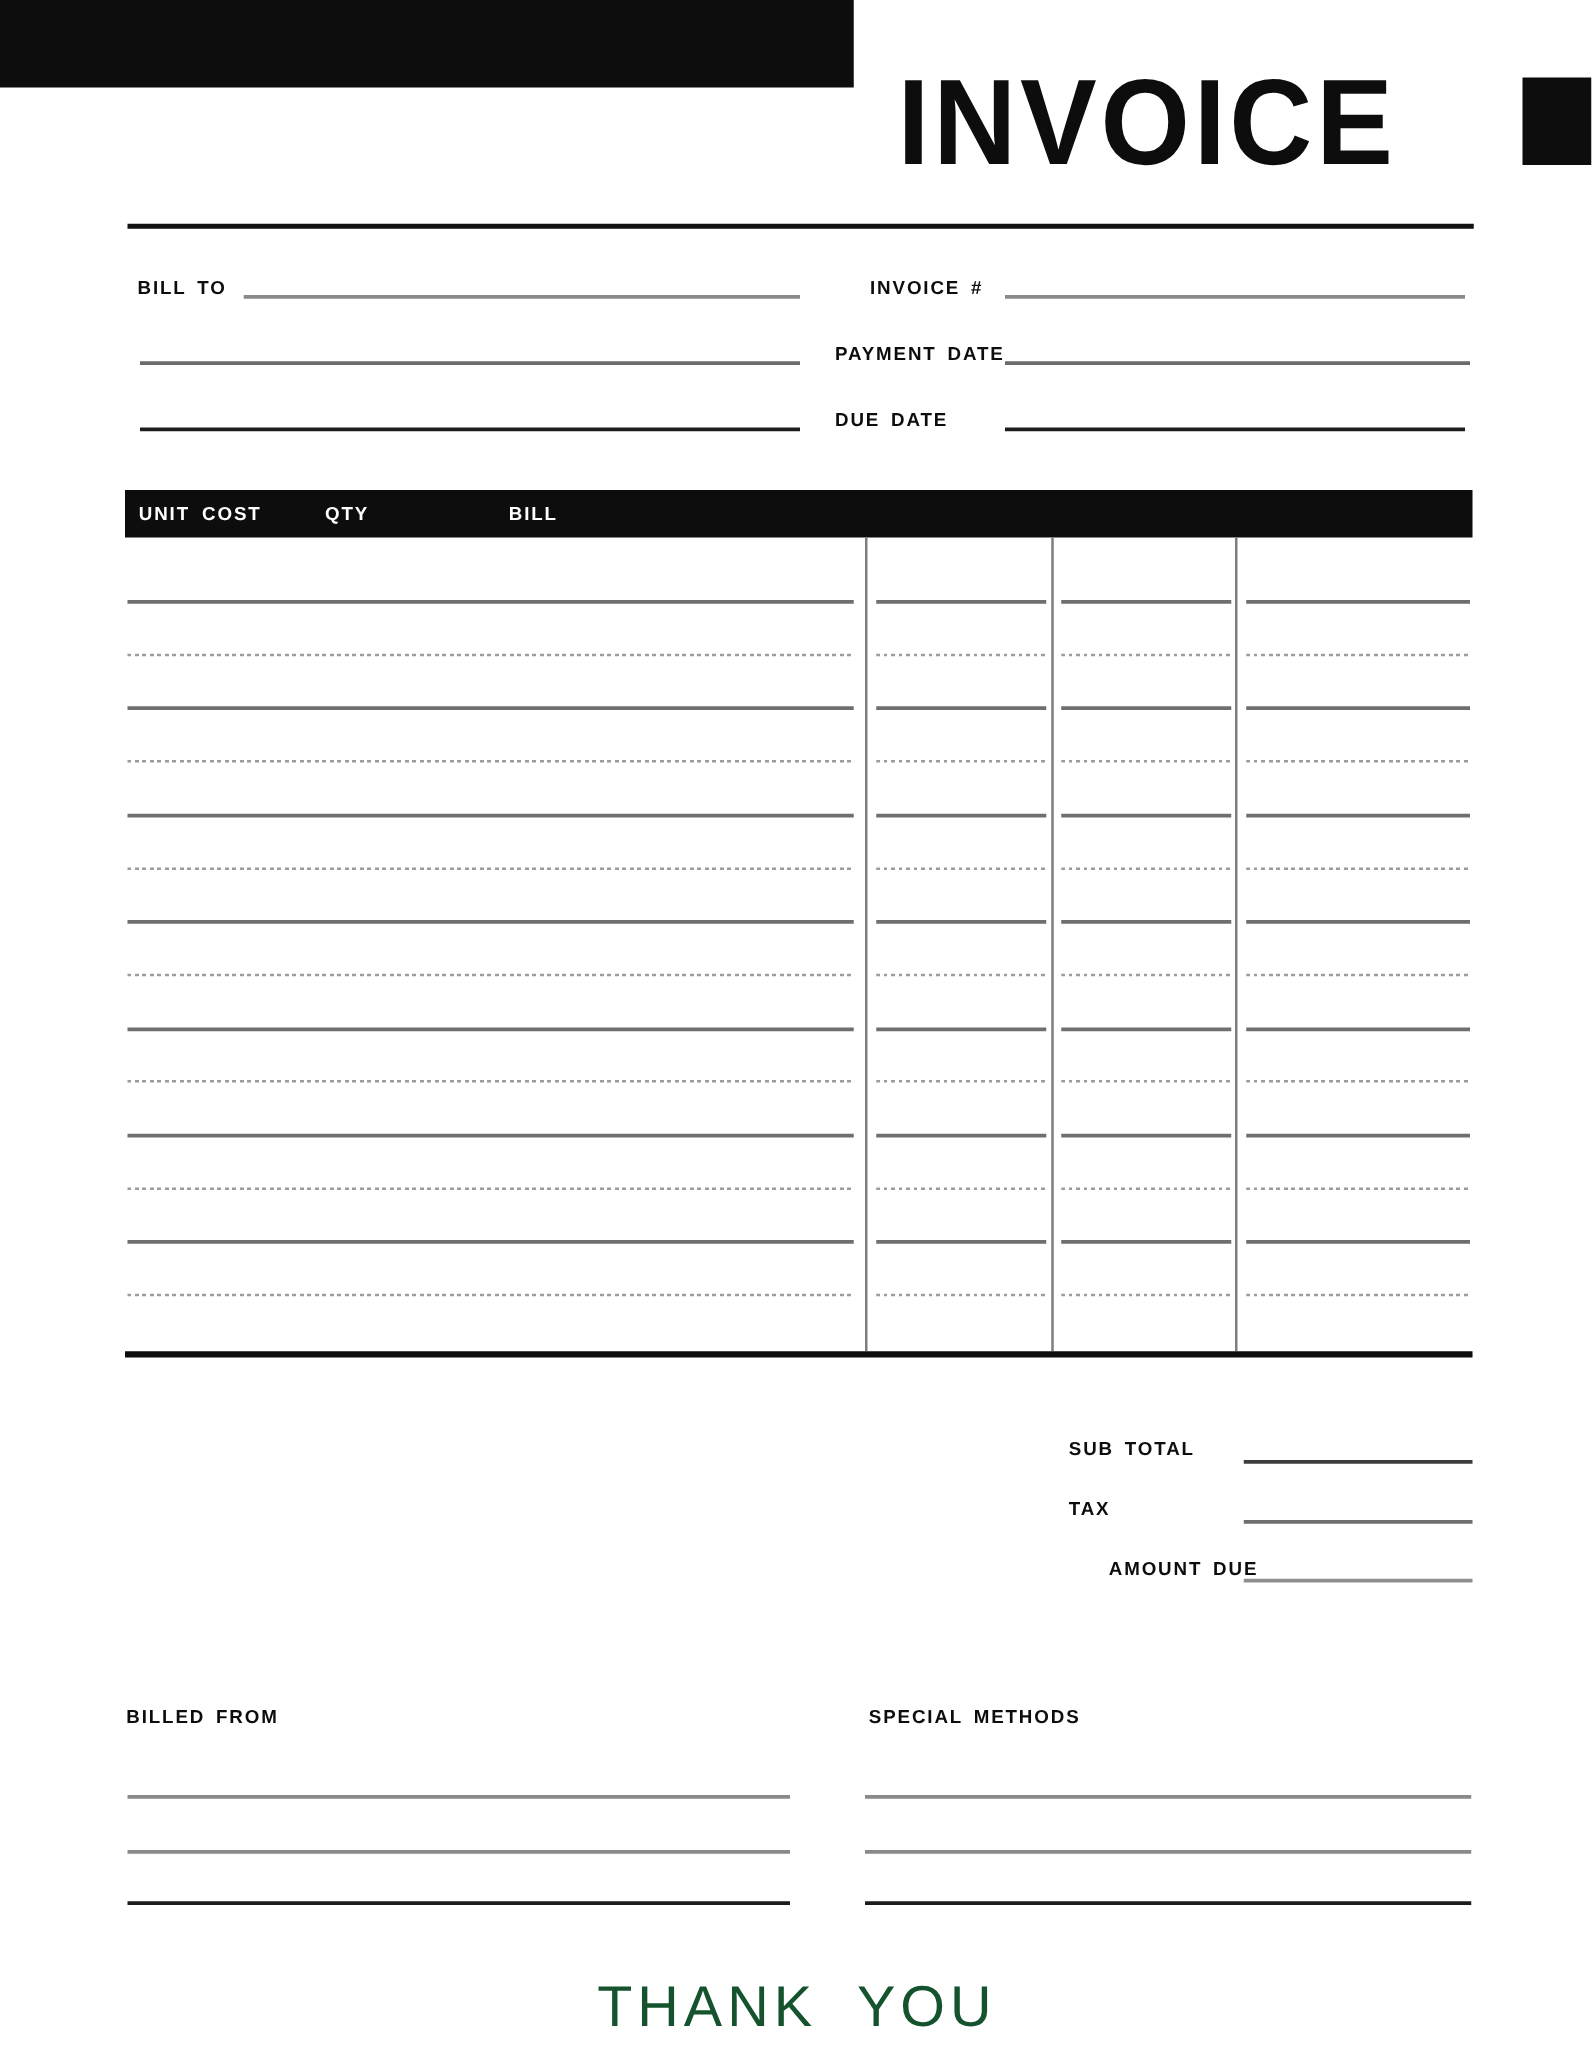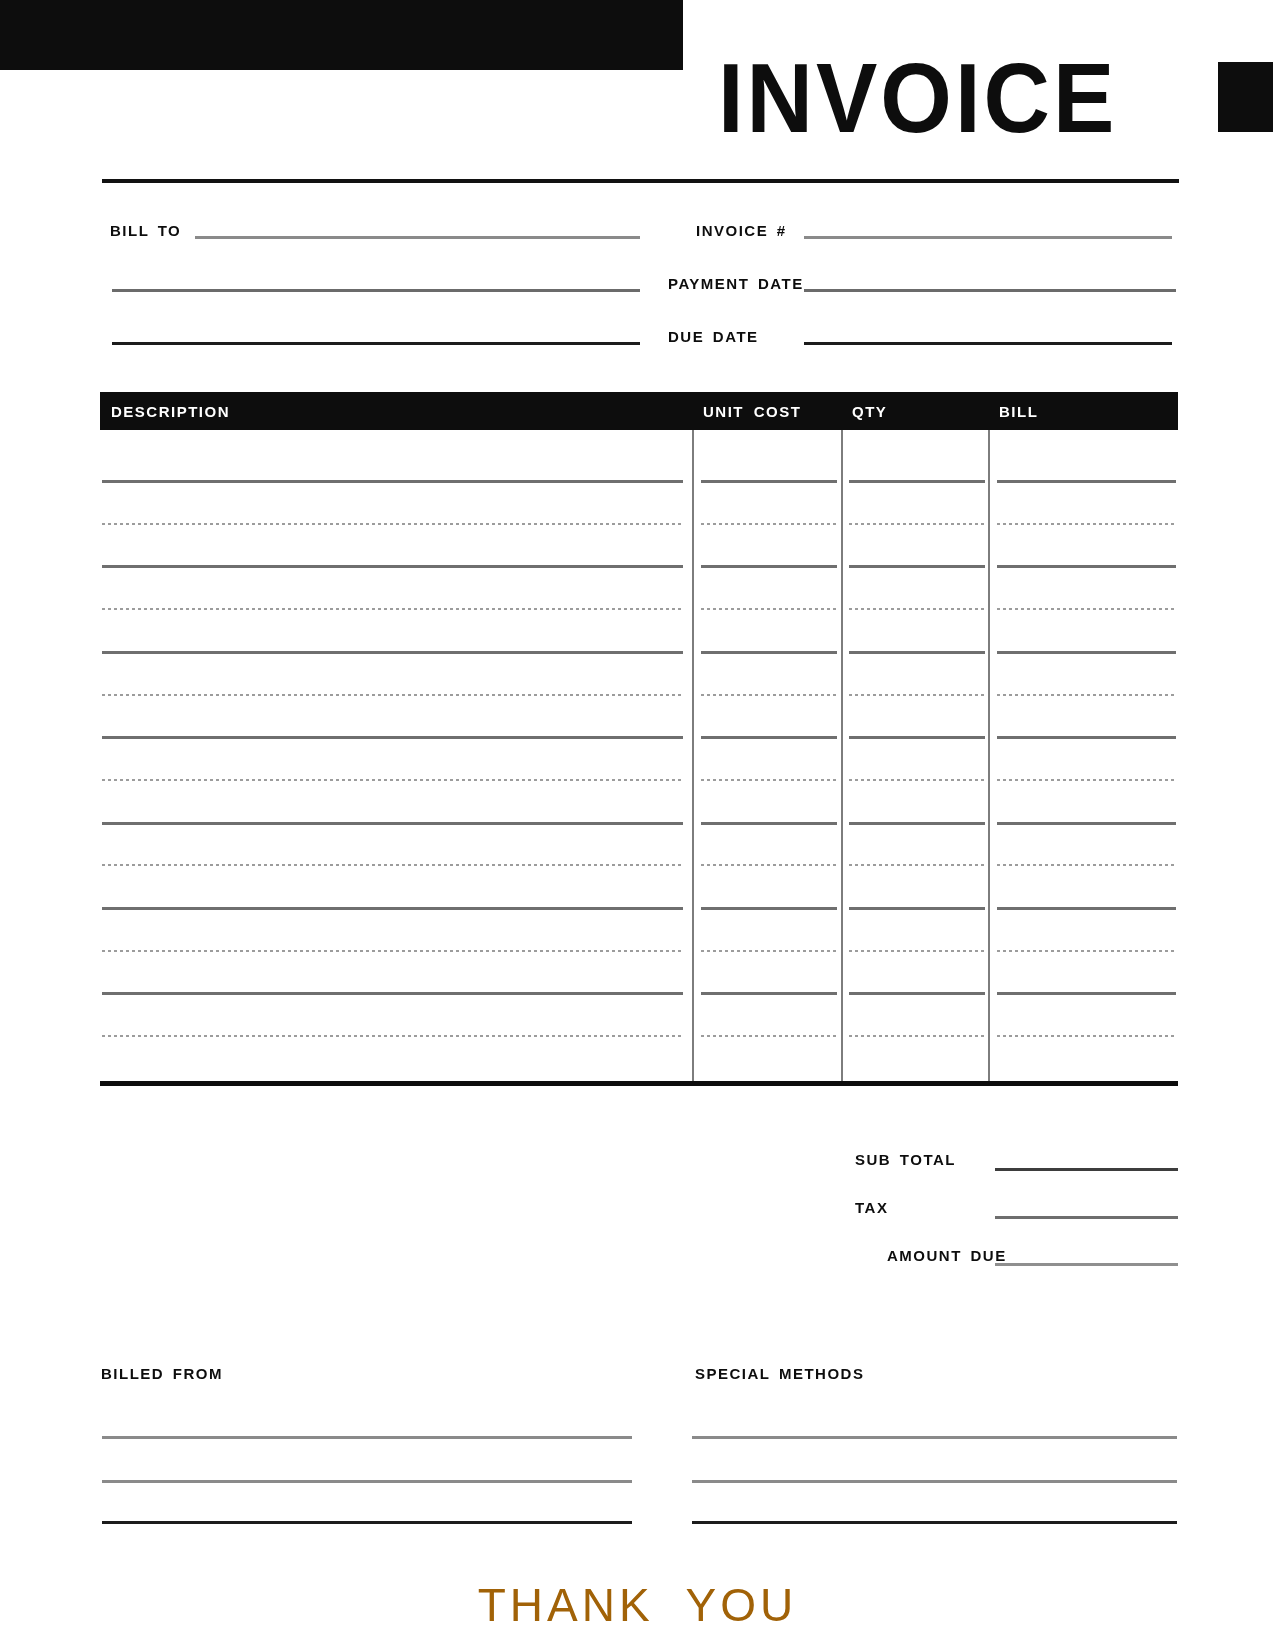--- a/index.html
+++ b/index.html
@@ -58,21 +58,21 @@
   .tot-line{left:995px;width:183px;height:3px;}
   .t1{background:#3d3d3d;} .t2{background:#6e6e6e;} .t3{background:#8f8f8f;}
 
   
   .foot-line-l{left:102px;width:530px;height:3px;}
   .foot-line-r{left:692px;width:485px;height:3px;}
   .g{background:var(--line-gray,#8a8a8a);} .k{background:#1c1c1c;}
 
   .thank-you{
     left:0;right:0;top:1578px;text-align:center;
-    font-size:46px;font-weight:normal;letter-spacing:4px;word-spacing:16px;color:#a16207;
+    font-size:46px;font-weight:normal;letter-spacing:4px;word-spacing:16px;color:#14532d;
   }
 </style>
 </head>
 <body>
 
 <div class="page" style="--ink: #0d0d0d; --line-gray: #8a8a8a;">
 
   <div class="abs header-bar"></div>
   <div class="abs invoice-title">INVOICE</div>
   <div class="abs header-square"></div>
@@ -84,21 +84,20 @@
   <div class="abs fline dark" style="left:112px;top:342px;width:528px;"></div>
 
   <div class="abs lbl" style="left:668px;top:222px;margin-left:28px;">INVOICE #</div>
   <div class="abs fline" style="left:804px;top:236px;width:368px;"></div>
   <div class="abs lbl" style="left:668px;top:275px;">PAYMENT DATE</div>
   <div class="abs fline mid" style="left:804px;top:289px;width:372px;"></div>
   <div class="abs lbl" style="left:668px;top:328px;">DUE DATE</div>
   <div class="abs fline dark" style="left:804px;top:342px;width:368px;"></div>
 
   <div class="abs tbl-header">
-    <div class="cell c-desc">DESCRIPTION</div>
     <div class="cell c-unit">UNIT COST</div>
     <div class="cell c-qty">QTY</div>
     <div class="cell c-total">BILL</div>
   </div>
 
   <div class="abs tbl-body">
     <div class="vline v1"></div>
     <div class="vline v2"></div>
     <div class="vline v3"></div>
 

